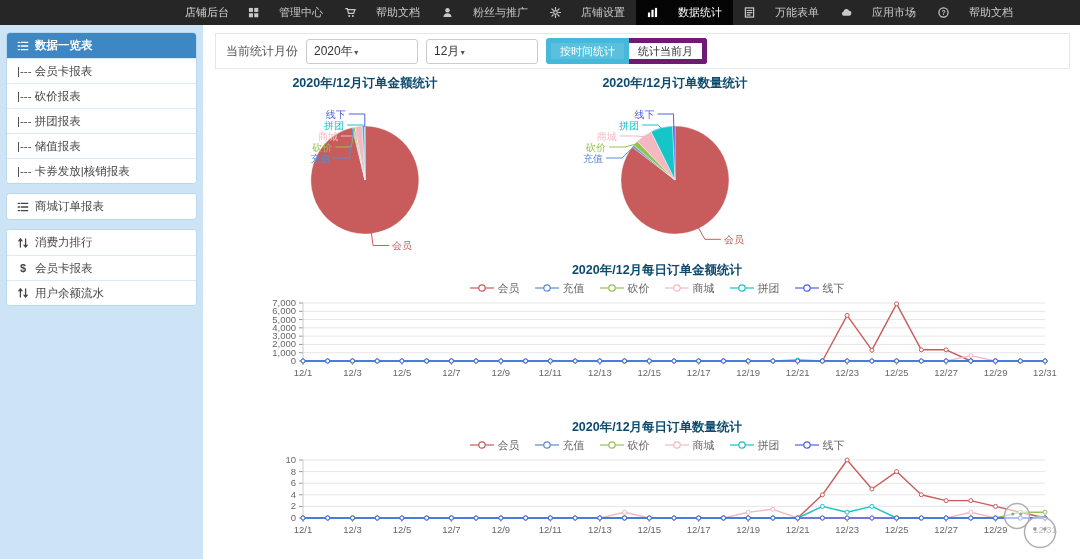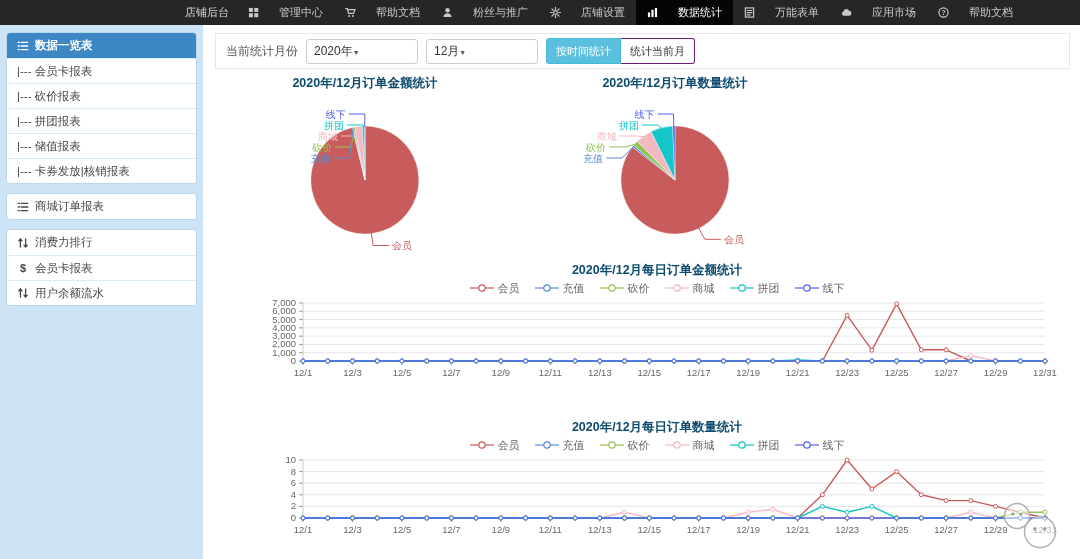--- a/index.html
+++ b/index.html
@@ -30,21 +30,21 @@
 
   
   .filter { display:flex; align-items:center; gap:8px; border:1px solid #e7e7e7;
     background:#fff; padding:15px 10px; height:36px; }
   .filter-label { font-size:12px; color:#555; }
   .select { width:112px; height:25px; border:1px solid #ccc; border-radius:3px; background:#fff;
     display:flex; align-items:center; justify-content:flex-start; padding:0 7px;
     font-size:12px; color:#333; cursor:pointer; }
   .caret::after { content:"▼"; font-size:7px; color:#555; }
   .btn { height:26px; padding:0 9px; font-size:11px; display:flex; align-items:center;
-    cursor:pointer; border:1px solid #701a75; background:#fff; color:#333; }
+    cursor:pointer; border:5px solid #701a75; background:#fff; color:#333; }
   .btn.info { background:#5bc0de; border-color:#46b8da; color:#fff; border-radius:3px 0 0 3px; }
   .btn.plain { border-radius:0 3px 3px 0; border-left:none; }
 
   
   .charts { padding-top:6px; }
   .pies-row { display:flex; gap:10px; }
   .pie-block { width:300px; }
   .chart-title { text-align:center; font-size:12.5px; font-weight:bold; color:#0c4a6e; height:17px; }
   .line-block { width:812px; margin-left:36px; margin-top:8px; }
   .line-block.second { margin-top:22px; }

